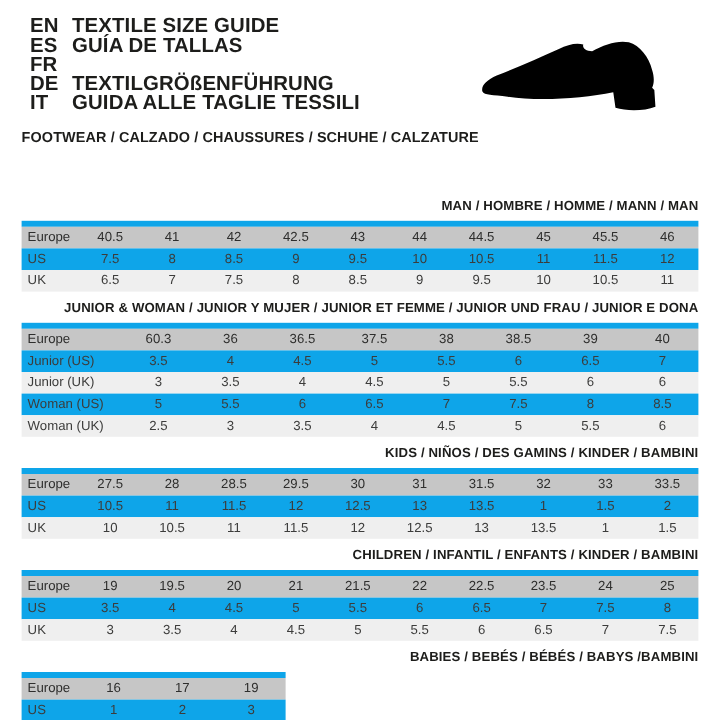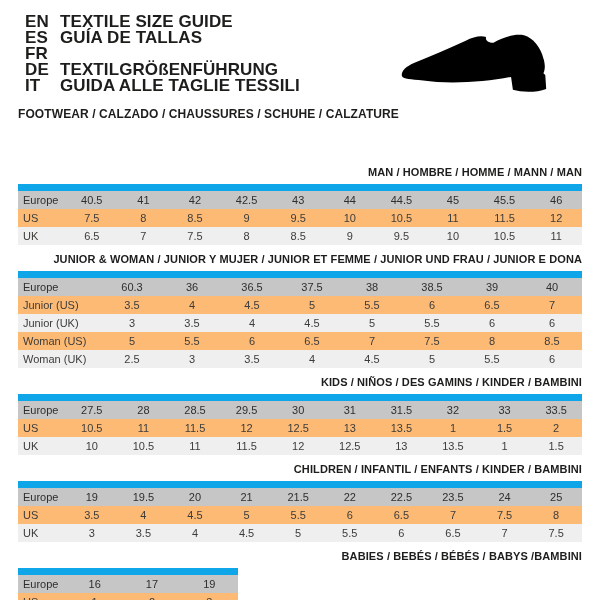--- a/index.html
+++ b/index.html
@@ -17,25 +17,25 @@
   .category-line{
     margin-top:13px;font-weight:700;font-size:12px;line-height:15px;letter-spacing:.1px;
   }
   .shoe{position:absolute;top:26px;right:22px;width:182px;height:74px;}
 
   
   .section{margin-top:8px;}
   .section.first{margin-top:44px;}
   .section-title{font-weight:700;font-size:11px;line-height:12px;margin:0 0 6px 0;letter-spacing:.1px;text-align:right;}
 
-  .stable{border-top:7px solid #0ea5e9;}
+  .stable{border-top:5px solid #0ea5e9;}
   .trow{display:flex;height:18px;line-height:18px;font-size:11px;color:#3c3c3b;}
   .trow.rhead{background:#c6c6c6;color:#2e2e2d;}
   .trow.rlight{background:#efefef;}
-  .trow.rwhite{background:#fdba74;}
+  .trow.rwhite{background:#0ea5e9;}
   .tlabel{flex:0 0 48px;width:48px;padding-left:5px;box-sizing:border-box;text-align:left;white-space:nowrap;}
   .t8 .tlabel{flex:0 0 84px;width:84px;}
   .tcell{flex:1;text-align:center;}
   .babies{width:220px;}
 </style>
 </head>
 <body>
 
 <div class="page">
 

